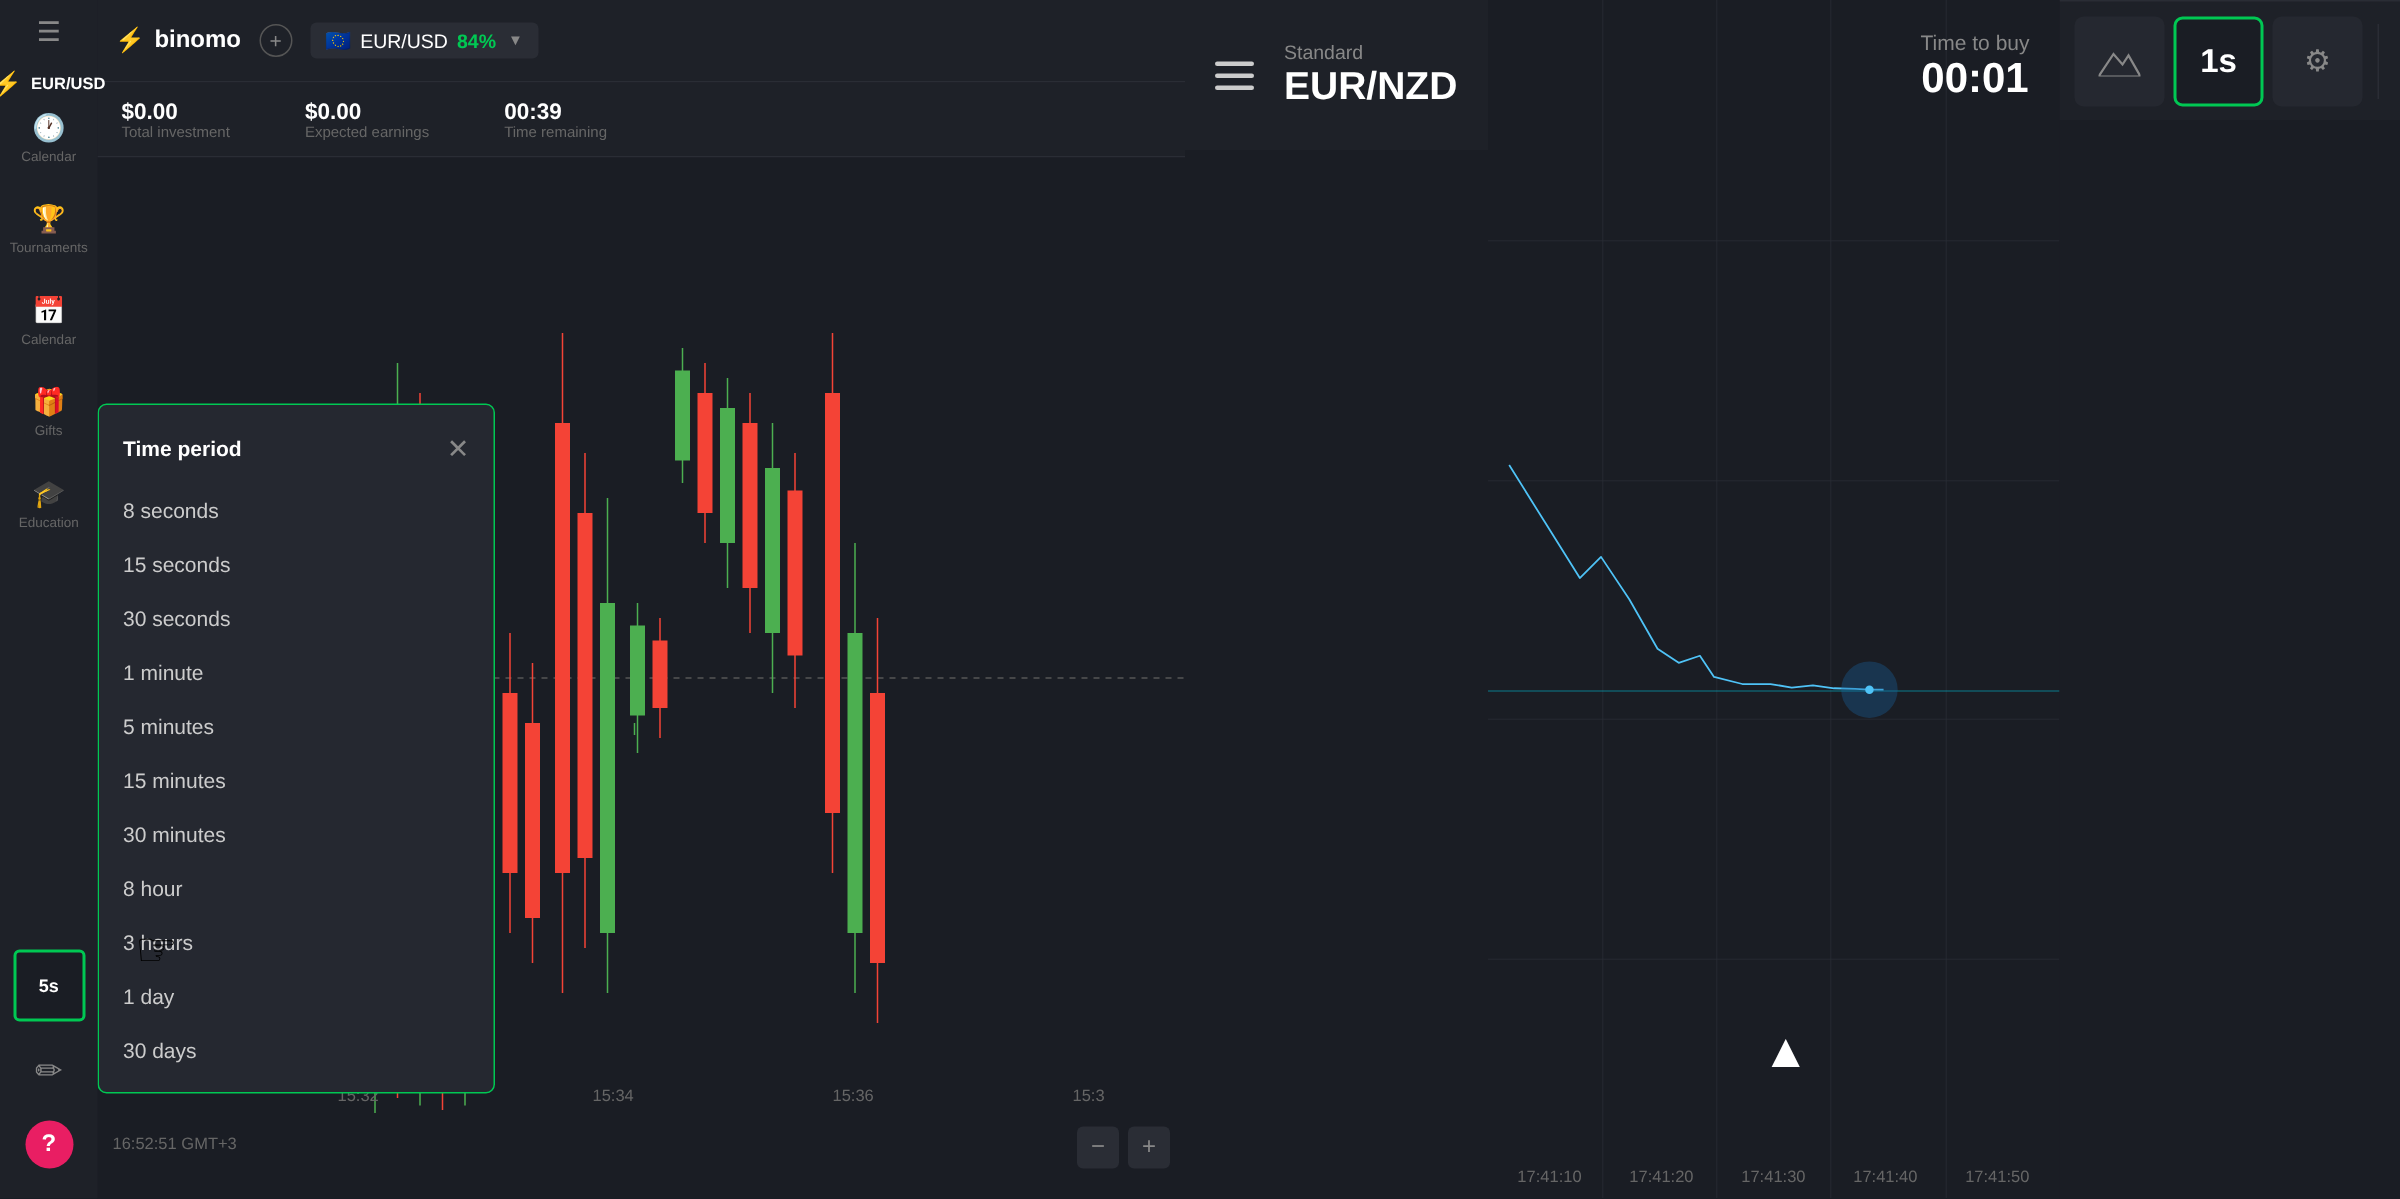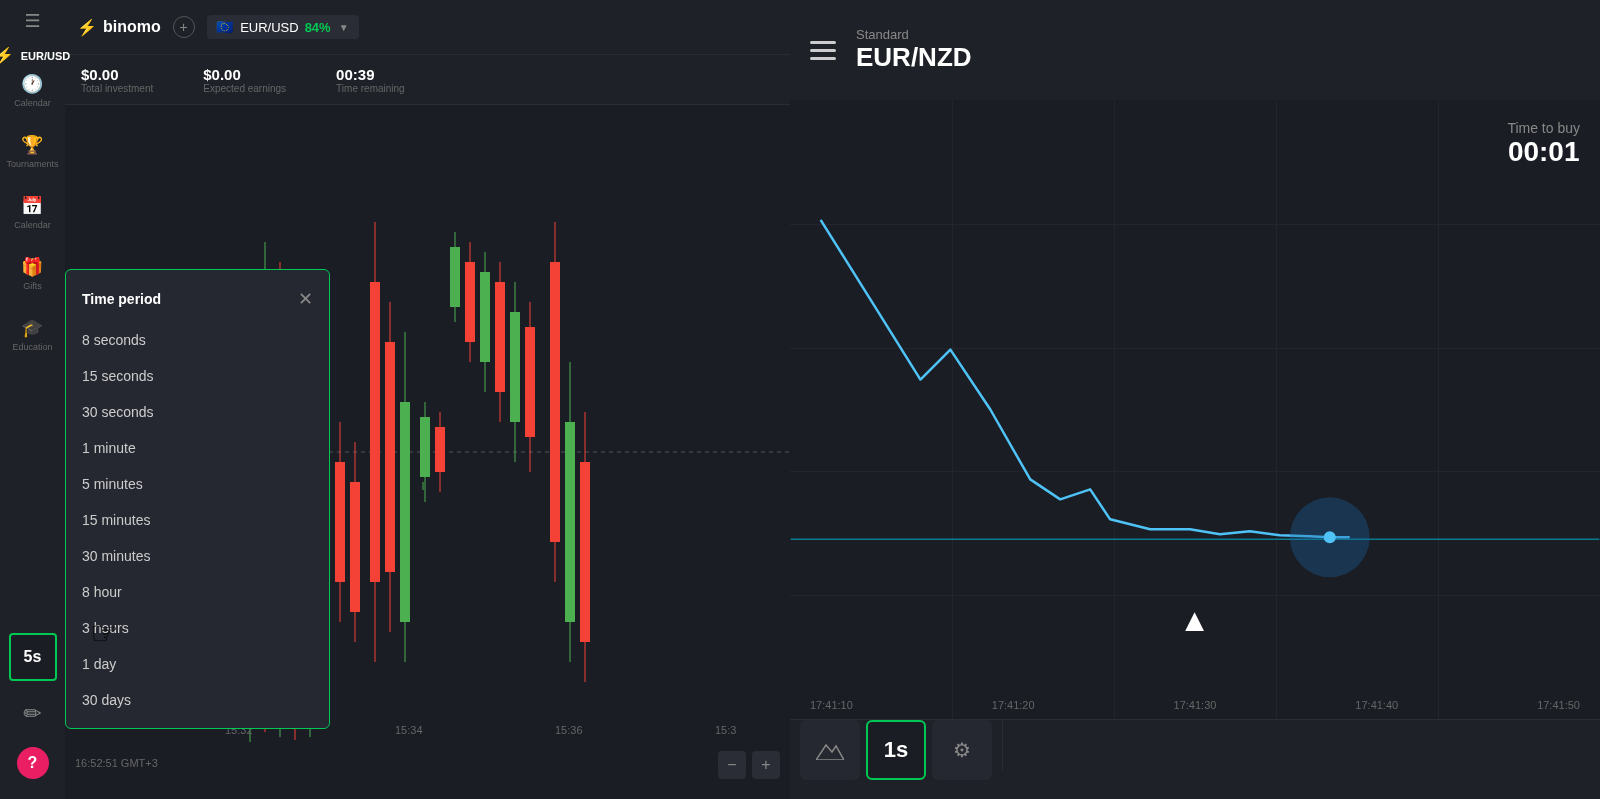--- a/index.html
+++ b/index.html
@@ -74,21 +74,21 @@
       gap: 20px;
     }
 
     .time-period-btn {
       width: 48px;
       height: 48px;
       background: #1a1d24;
       border: 2px solid #00c853;
       border-radius: 4px;
       color: #fff;
-      font-size: 16px;
+      font-size: 12px;
       font-weight: bold;
       display: flex;
       align-items: center;
       justify-content: center;
       cursor: pointer;
     }
 
     .help-btn {
       width: 32px;
       height: 32px;
@@ -298,21 +298,20 @@
       transform: translateY(100%);
       bottom: 180px;
     }
 
     
     .right-panel {
       width: 810px;
       height: 799px;
       background: #1a1d24;
       display: flex;
-      flex-direction: column;
     }
 
     .right-header {
       height: 100px;
       background: #1e2128;
       display: flex;
       align-items: center;
       padding: 0 20px;
       gap: 20px;
     }
@@ -391,20 +390,21 @@
       width: 1px;
       background: #2a2d35;
       opacity: 0.5;
     }
 
     
     .right-bottom-bar {
       height: 80px;
       background: #1e2128;
       display: flex;
+      align-items: center;
       padding: 0 10px;
       gap: 6px;
       border-top: 1px solid #2a2d35;
     }
 
     .rb-btn {
       width: 60px;
       height: 60px;
       background: #252830;
       border-radius: 6px;

